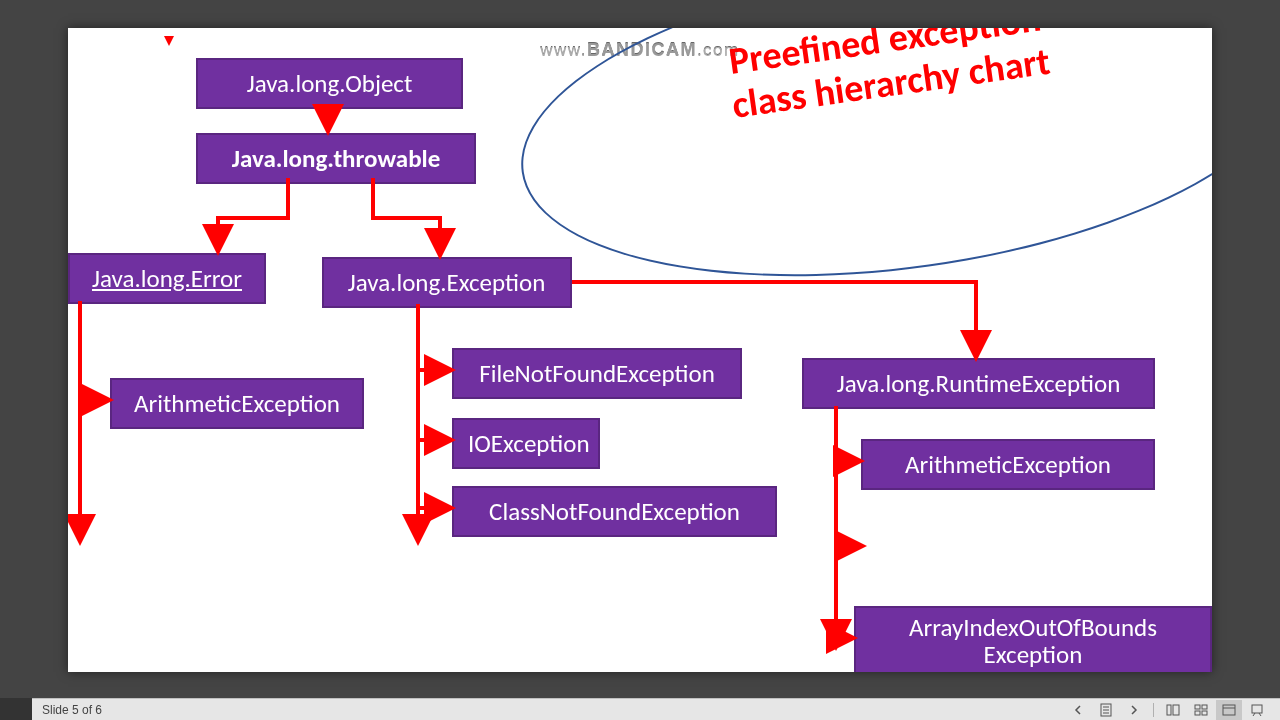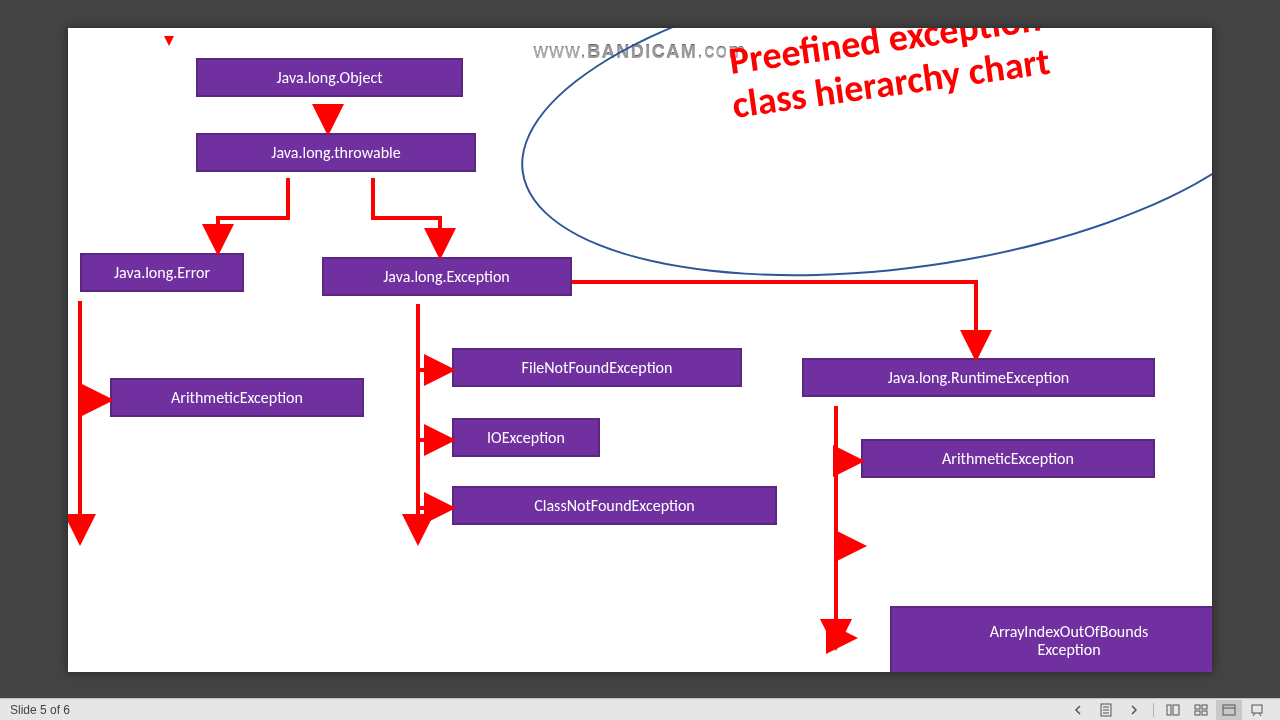--- a/index.html
+++ b/index.html
@@ -7,29 +7,29 @@
   
   .app { width: 1280px; height: 720px; display: flex; flex-direction: column; background: #333; }
   
   .viewer { flex: 1; position: relative; background: #444; overflow: hidden; }
   
   .slide-wrap { position: absolute; left: 68px; top: 28px; width: 1144px; height: 644px; background: #fff; box-shadow: 0 0 10px rgba(0,0,0,0.5); }
   
   .slide { position: relative; width: 100%; height: 100%; overflow: hidden; }
   
   .watermark { position: absolute; top: 12px; left: 50%; transform: translateX(-50%); font-size: 18px; font-weight: 700; letter-spacing: 1.5px; color: #999; text-shadow: 0 1px 0 #fff, 0 -1px 0 #666; font-family: Arial, sans-serif; }
-  .watermark .w1 { font-weight: 400; font-size: 20px; color: #aaa; }
+  .watermark .w1 { font-weight: 400; font-size: 17px; color: #aaa; }
   
   .red-dot { position: absolute; width: 0; height: 0; border-left: 5px solid transparent; border-right: 5px solid transparent; border-top: 10px solid #ff0000; }
   
   .box {
     position: absolute;
     background: #7030a0;
     color: #fff;
-    font-size: 16px;
+    font-size: 25px;
     font-weight: 400;
     padding: 8px 14px;
     border: 2px solid #5a2680;
     text-align: center;
     white-space: nowrap;
     font-family: Calibri, Arial, sans-serif;
   }
   .box.multi { white-space: normal; line-height: 1.1; }
   
   .title-oval {
@@ -54,20 +54,21 @@
     height: 22px;
     background: #e6e6e6;
     border-top: 1px solid #c0c0c0;
     display: flex;
     align-items: center;
     font-size: 12px;
     color: #444;
     padding: 0 10px;
     font-family: "Segoe UI", Arial, sans-serif;
     justify-content: space-between;
+    margin-left: 32px;
   }
   .status-right { display: flex; align-items: center; gap: 2px; }
   .sb-btn { width: 26px; height: 20px; display: flex; align-items: center; justify-content: center; cursor: pointer; }
   .sb-btn svg { display: block; }
   .sb-btn.active { background: #c8c8c8; }
   .sb-sep { width: 1px; height: 14px; background: #b0b0b0; margin: 0 4px; }
 </style>
 </head>
 <body>
 
@@ -83,30 +84,30 @@
 
         <div class="red-dot" style="left:96px; top:8px;"></div>
 
         <div class="title-oval" style="left:450px; top:-60px; width:780px; height:300px; transform: rotate(-8deg);"></div>
         <div class="title-text" style="left:560px; top:-10px; width:520px; transform: rotate(-8deg);">
           <span>Preefined exception</span><br>
           <span>class hierarchy chart</span>
         </div>
 
         <div class="box" style="left:128px; top:30px; width:267px;">Java.long.Object</div>
-        <div class="box" style="left:128px; top:105px; width:280px;">Java.long.throwable</div>
-        <div class="box" style="left:12px; top:225px; width:164px;">Java.long.Error</div>
+        <div class="box" style="left:128px; top:105px; width:280px;font-weight:bold;">Java.long.throwable</div>
+        <div class="box" style="left:0px; top:225px; width:198px;text-decoration:underline;">Java.long.Error</div>
         <div class="box" style="left:254px; top:229px; width:250px;padding-left:13px;">Java.long.Exception</div>
         <div class="box" style="left:42px; top:350px; width:254px;">ArithmeticException</div>
         <div class="box" style="left:384px; top:320px; width:290px;text-align:center;">FileNotFoundException</div>
         <div class="box" style="left:384px; top:390px; width:148px;">IOException</div>
         <div class="box" style="left:384px; top:458px; width:325px;">ClassNotFoundException</div>
         <div class="box" style="left:734px; top:330px; width:353px;">Java.long.RuntimeException</div>
         <div class="box" style="left:793px; top:411px; width:294px;">ArithmeticException</div>
-        <div class="box multi" style="left:786px; top:578px; width:358px; height:70px; padding:6px 16px; display:flex; align-items:center; justify-content:center;margin-left:36px;">
+        <div class="box multi" style="left:786px; top:578px; width:358px; height:70px; padding:6px 16px; display:flex; align-items:center; justify-content:center;">
           <span style="white-space:pre-line;">ArrayIndexOutOfBounds
 Exception</span>
         </div>
 
         <svg class="arrows" viewBox="0 0 1144 644" preserveAspectRatio="none">
           <defs>
             <marker id="ah" markerWidth="8" markerHeight="8" refX="6" refY="4" orient="auto">
               <path d="M0,0 L8,4 L0,8 Z" fill="#ff0000"></path>
             </marker>
           </defs>

